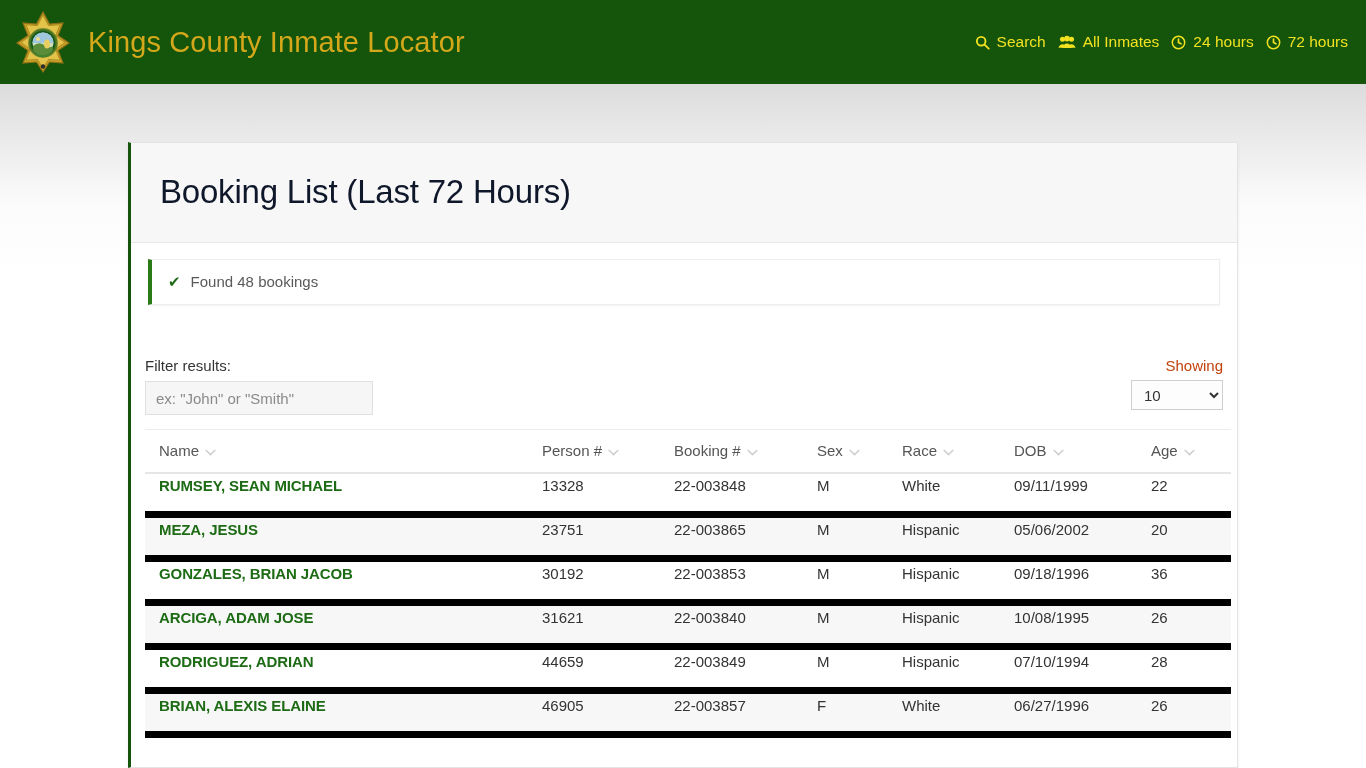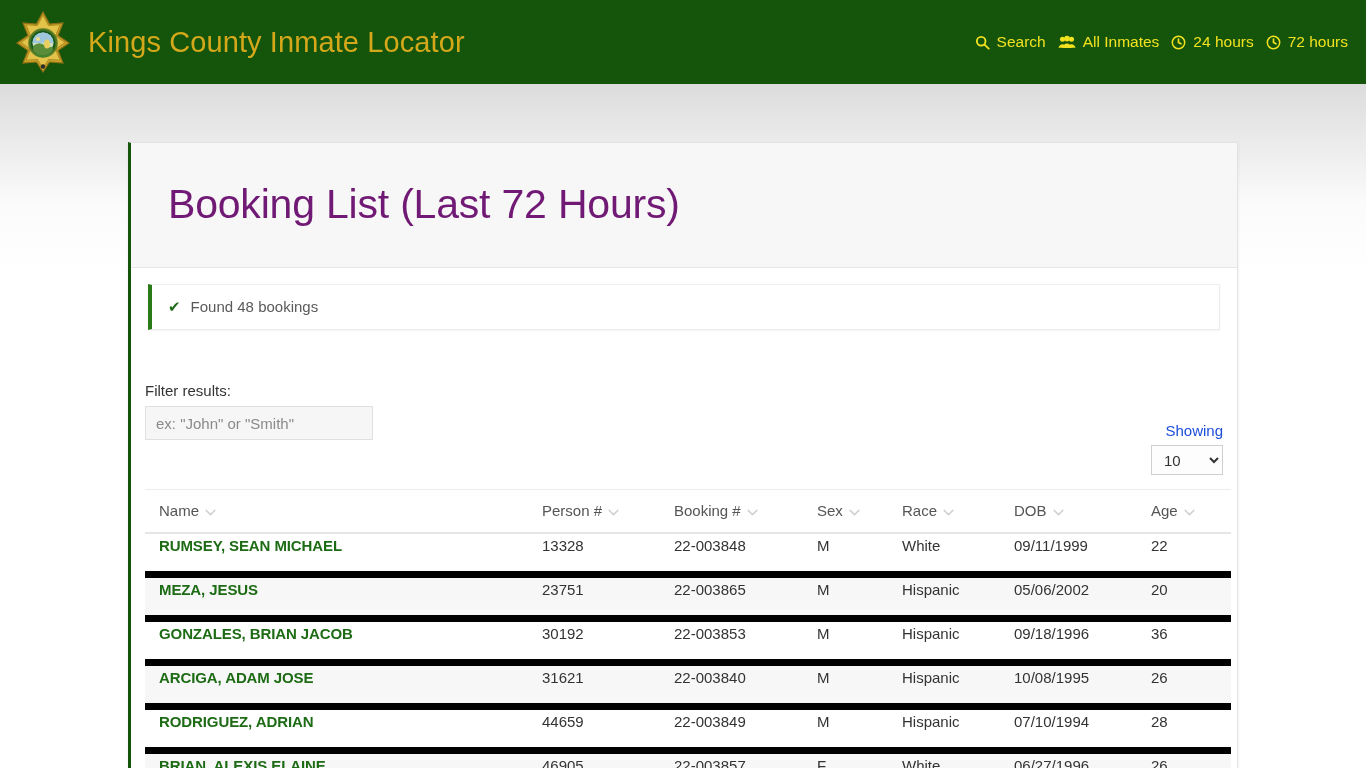--- a/index.html
+++ b/index.html
@@ -62,24 +62,24 @@
     border-left: 3px solid #14540b;
     box-shadow: 0 1px 3px rgba(0,0,0,.07);
     min-height: 626px;
   }
   .card-header {
     background: #f7f7f7;
     border-bottom: 1px solid #e7e7e7;
     padding: 26px 26px 27px 25px;
   }
   .card-title {
-    margin: 12px;
-    font-size: 41px;
+    margin: 4px;
+    font-size: 33px;
     font-weight: normal;
-    color: #701a75;
+    color: #0f172a;
     letter-spacing: -.2px;
   }
   .card-body { padding: 24px 14px 0 14px; }
 
   
   .alert {
     margin: 16px 17px 0 17px;
     background: #ffffff;
     border: 1px solid #ededed;
     border-left: 4px solid #2a7b18;
@@ -116,27 +116,26 @@
     font-size: 15px;
     color: #555;
     padding: 0 10px;
     font-family: "Liberation Sans", sans-serif;
     outline: none;
   }
   .filter-input::placeholder { color: #8a8a8a; }
   .showing-group { text-align: right; padding-right: 0px; }
   .showing-label {
     font-size: 15px;
-    color: #1d4ed8;
+    color: #c2410c;
     display: block;
     margin-bottom: 6px;
-    margin-top: 40px;
   }
   .showing-select {
-    width: 72px;
+    width: 92px;
     height: 30px;
     font-size: 15px;
     color: #333;
     border: 1px solid #cfcfcf;
     background: #fdfdfd;
     font-family: "Liberation Sans", sans-serif;
     padding-left: 8px;
   }
 
   

